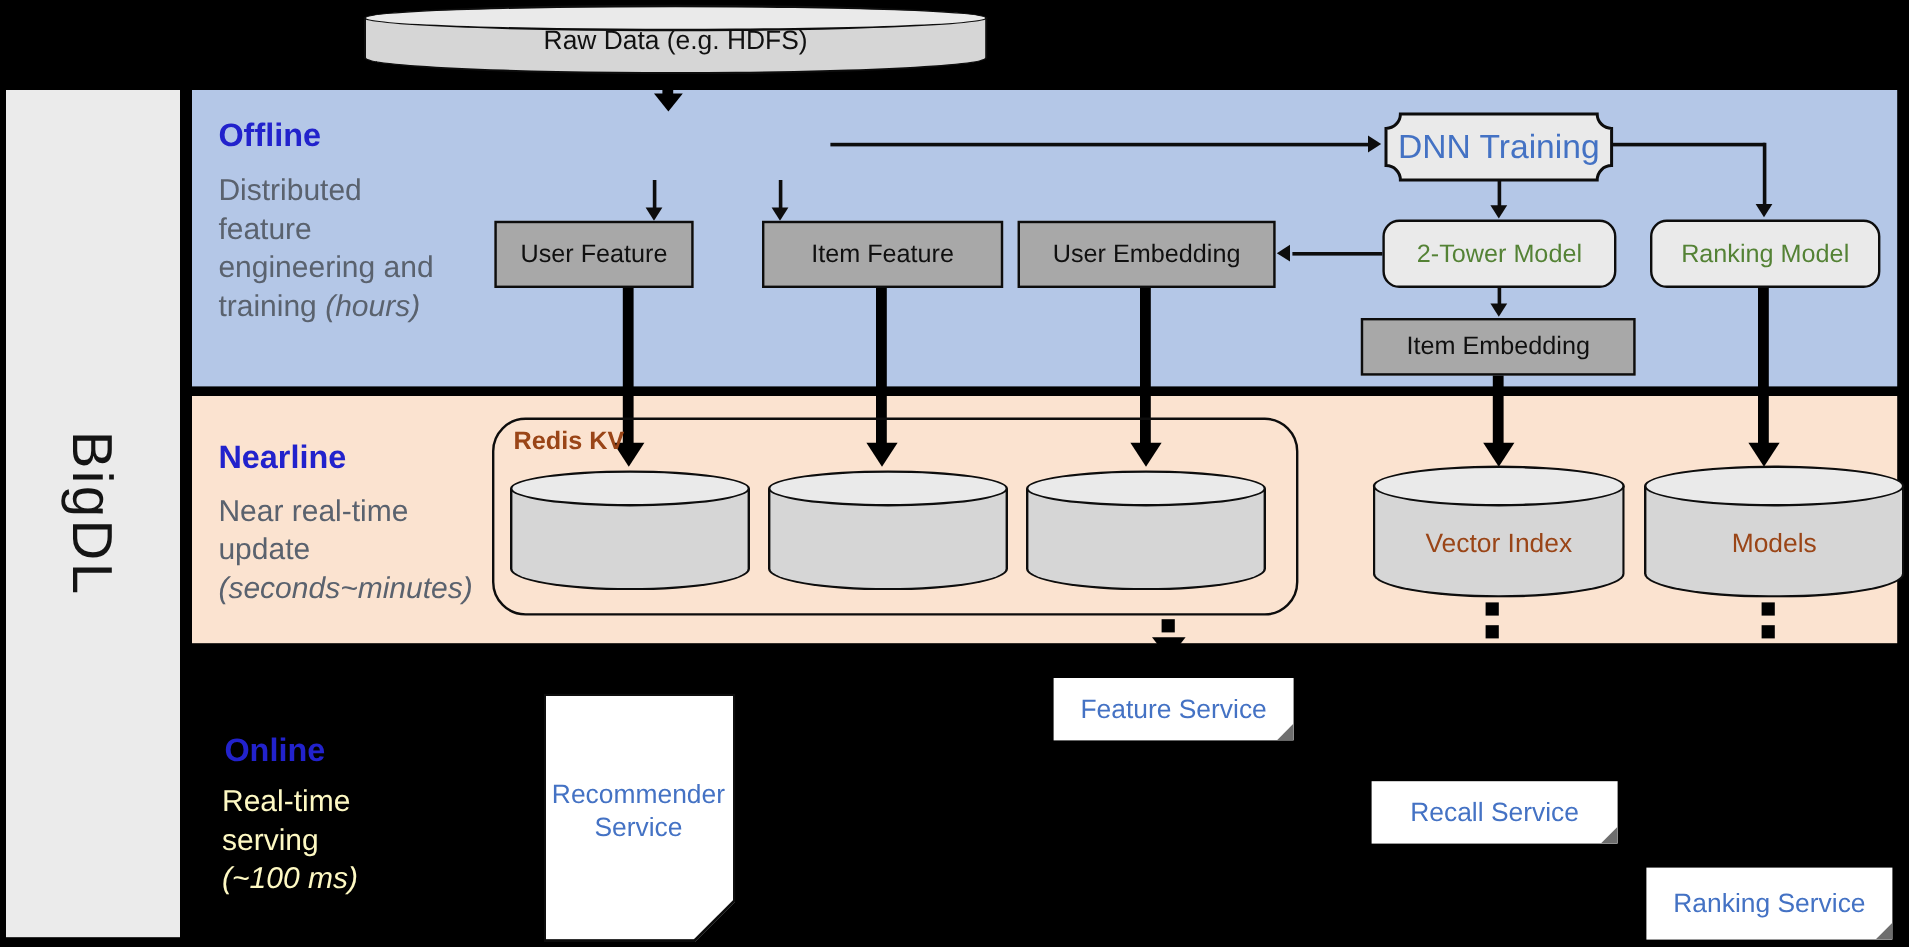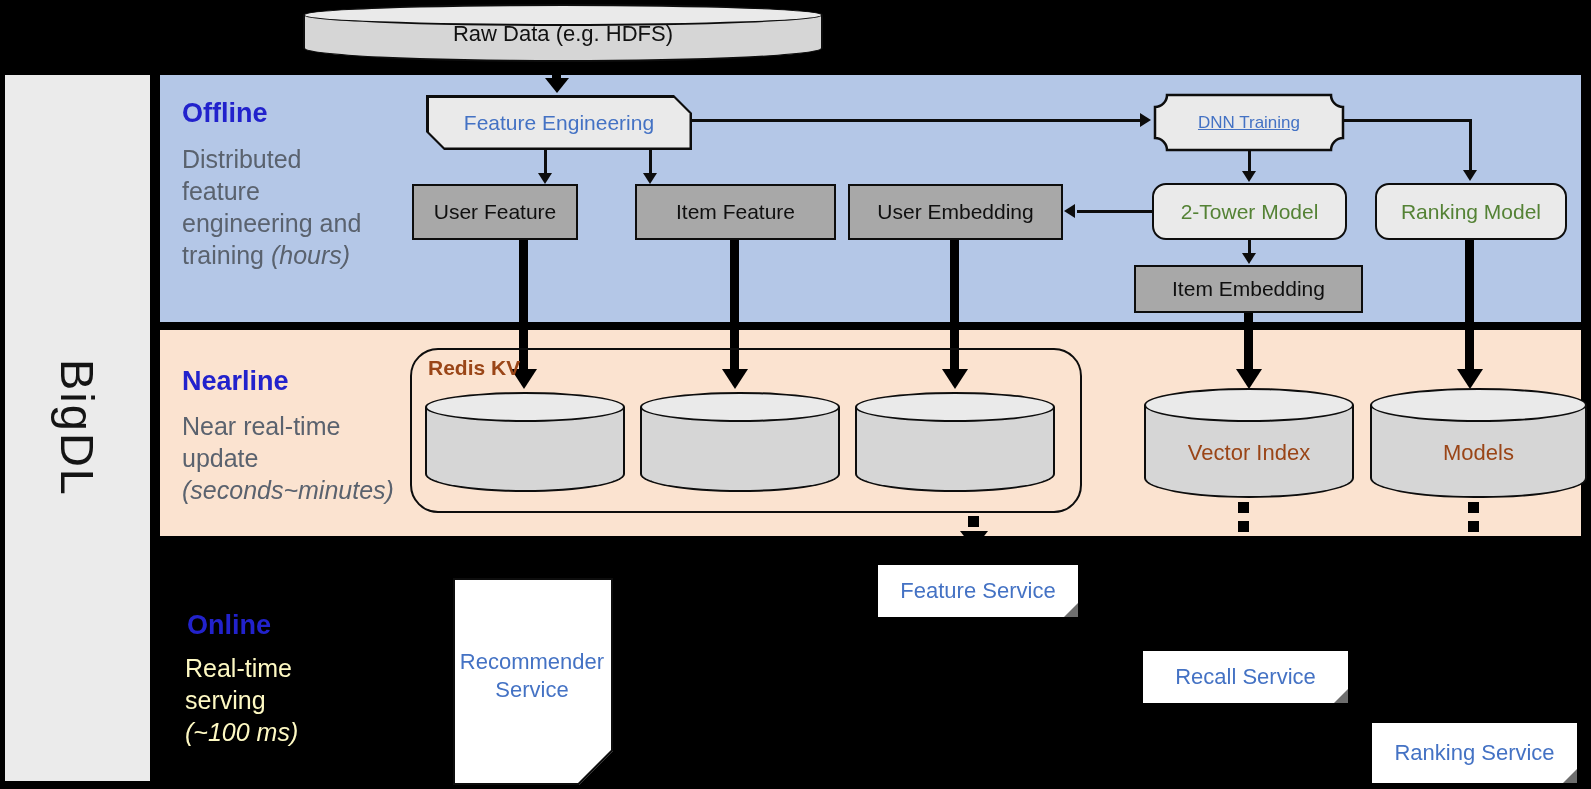--- a/index.html
+++ b/index.html
@@ -50,21 +50,21 @@
   .redis{border:2.5px solid #0d0d0d;border-radius:28px;box-sizing:border-box;}
   .redis-lbl{position:absolute;left:16px;top:6px;font-size:21px;font-weight:600;}
 
   
   .svc{position:absolute;background:#ffffff;display:flex;align-items:center;justify-content:center;font-size:22px;color:#4472c4;}
   .fold-sm{position:absolute;right:0;bottom:0;width:14px;height:14px;background:#6e6e6e;clip-path:polygon(0 100%,100% 0,100% 100%);}
   .doc-outer{background:#0d0d0d;clip-path:polygon(0 0,100% 0,100% calc(100% - 34px),calc(100% - 34px) 100%,0 100%);}
   .doc-inner{position:absolute;left:2px;top:2px;right:2px;bottom:2px;background:#fff;clip-path:polygon(0 0,100% 0,100% calc(100% - 33px),calc(100% - 33px) 100%,0 100%);}
   .doc-fold{position:absolute;right:0;bottom:0;width:34px;height:34px;background:#c2c2c2;clip-path:polygon(0 100%,100% 0,100% 100%);}
   .doc-label{position:absolute;left:0;right:2px;top:70px;text-align:center;font-size:22px;line-height:28px;color:#4472c4;}
-  .plaque-label{position:absolute;left:0;top:0;right:0;bottom:0;display:flex;align-items:center;justify-content:center;font-size:17px;text-decoration:underline;}
+  .plaque-label{position:absolute;left:0;top:0;right:0;bottom:0;display:flex;align-items:center;justify-content:center;font-size:28px;}
 </style>
 </head>
 <body>
 
 <div id="stage">
 
   <div class="abs band-offline"></div>
   <div class="abs band-nearline"></div>
   <div class="abs sidebar">
     <div class="brand">BigDL</div>
@@ -94,24 +94,20 @@
 
   <div class="cyl" style="left:303px;top:4px;width:520px;height:58px;">
     <div class="top" style="height:22px;"></div>
     <div class="body" style="top:11px;border-radius:0 0 260px 260px / 0 0 14px 14px;"></div>
     <div class="lbl" style="top:17px;color:#111;">Raw Data (e.g. HDFS)</div>
   </div>
 
   <div class="vthick" style="left:552px;top:62px;height:17px;"></div>
   <div class="abs" style="left:545px;top:78px;width:0;height:0;border-left:12px solid transparent;border-right:12px solid transparent;border-top:15px solid #000;"></div>
 
-  <div class="abs snip-outer" style="left:426px;top:95px;width:266px;height:55px;">
-    <div class="snip-inner"></div>
-    <div class="node-label txt-blue">Feature Engineering</div>
-  </div>
 
   <div class="abs" style="left:1155px;top:95px;width:188px;height:55px;">
     <svg width="188" height="55" viewBox="0 0 188 55" style="overflow:visible;">
       <path d="M 12 0 H 176 A 12 12 0 0 0 188 12 V 43 A 12 12 0 0 0 176 55 H 12 A 12 12 0 0 0 0 43 V 12 A 12 12 0 0 0 12 0 Z" fill="#eaeaea" stroke="#0d0d0d" stroke-width="2.5"></path>
     </svg>
     <div class="plaque-label txt-blue">DNN Training</div>
   </div>
 
   <div class="vline" style="left:544px;top:150px;height:24px;"></div>
   <div class="head-d" style="left:538px;top:173px;"></div>

